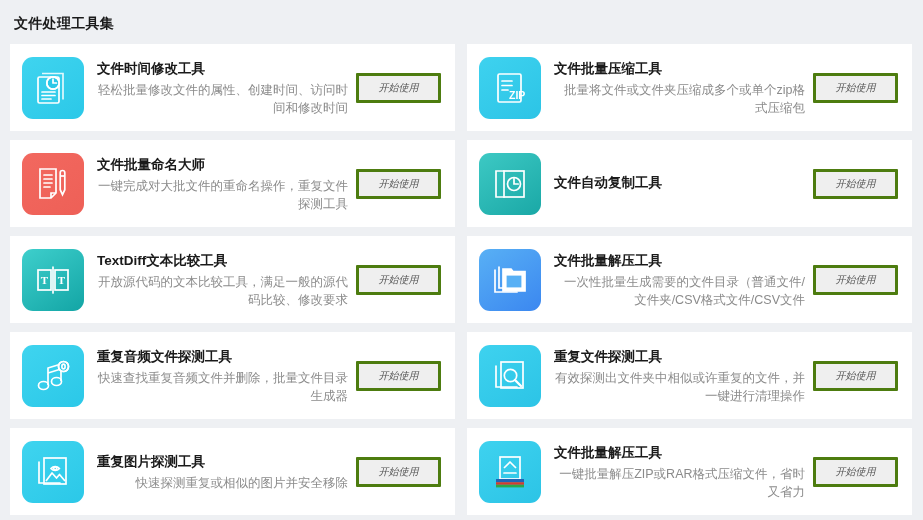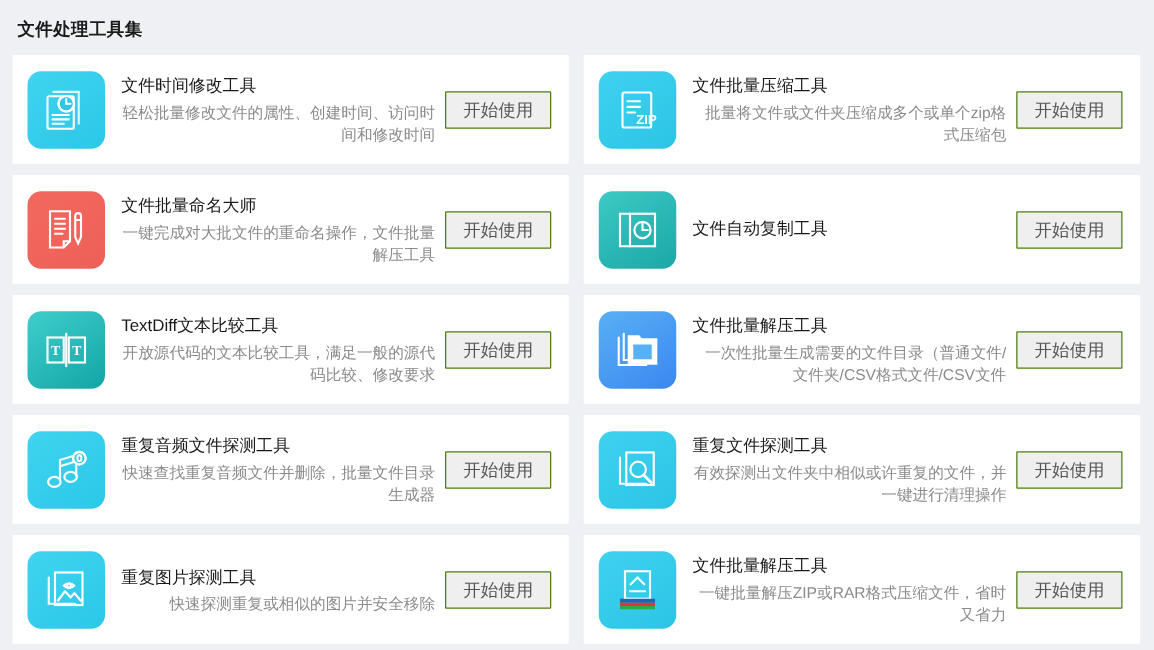--- a/index.html
+++ b/index.html
@@ -58,49 +58,50 @@
     display: block;
   }
   .card-body {
     flex: 1 1 auto;
     min-width: 0;
     padding-right: 8px;
     overflow: hidden;
   }
   .card-title {
     font-size: 13.5px;
-    font-weight: normal;
+    font-weight: bold;
     color: #1a1a1a;
     line-height: 19px;
     margin-bottom: 3px;
     white-space: nowrap;
   }
   .card-desc {
     font-size: 12.5px;
     color: #8b8b8b;
     line-height: 18px;
     max-height: 36px;
     overflow: hidden;
     text-align: right;
   }
   .card-action {
     width: 85px;
     min-width: 85px;
     height: 30px;
     background: #efefef;
-    border: 1px solid #4d7c0f;
+    border: 3px solid #4d7c0f;
     border-radius: 1px;
     color: #555;
-    font-size: 14px;
+    font-size: 10px;
     font-family: "Liberation Sans", "DejaVu Sans", sans-serif;
     display: flex;
     align-items: center;
     justify-content: center;
     cursor: pointer;
     line-height: 1;
+    font-style: italic;
   }
 
   
   .ic-cyan      { background: linear-gradient(145deg, #3fd4ef 0%, #2bc8e8 100%); }
   .ic-red       { background: linear-gradient(145deg, #f2685f 0%, #ee6057 100%); }
   .ic-teal      { background: linear-gradient(145deg, #3dc9c4 0%, #1aa8a6 100%); }
   .ic-tealdark  { background: linear-gradient(145deg, #3ecfcc 0%, #13a5a5 100%); }
   .ic-blue      { background: linear-gradient(145deg, #58b0f5 0%, #3b87f0 100%); }
   .ic-cyan2     { background: linear-gradient(145deg, #3ed2ef 0%, #2cc4e6 100%); }
 </style>
@@ -149,21 +150,21 @@
         <svg width="40" height="40" viewBox="0 0 40 40" fill="none" stroke="#ffffff" stroke-width="1.7">
           <path d="M7 5h16v24l-5 5H7z"></path>
           <path d="M23 29h-5v5"></path>
           <path d="M11 11h8M11 15h8M11 19h8M11 23h6" stroke-linecap="round"></path>
           <path d="M29.5 6.5c1.3 0 2.3 1 2.3 2.2v17l-2.3 5-2.3-5v-17c0-1.2 1-2.2 2.3-2.2z"></path>
           <path d="M27.2 12h4.6"></path>
         </svg>
       </div>
       <div class="card-body">
         <div class="card-title">文件批量命名大师</div>
-        <div class="card-desc">一键完成对大批文件的重命名操作，文件批量解压工具</div>
+        <div class="card-desc">一键完成对大批文件的重命名操作，重复文件探测工具</div>
       </div>
       <button class="card-action">开始使用</button>
     </div>
 
     <div class="card">
       <div class="card-icon ic-teal">
         <svg width="40" height="40" viewBox="0 0 40 40" fill="none" stroke="#ffffff" stroke-width="1.7">
           <path d="M14 7H6v26h8" stroke-linecap="round"></path>
           <path d="M6 20h8" stroke-opacity="0"></path>
           <rect x="14" y="7" width="20" height="26"></rect>

